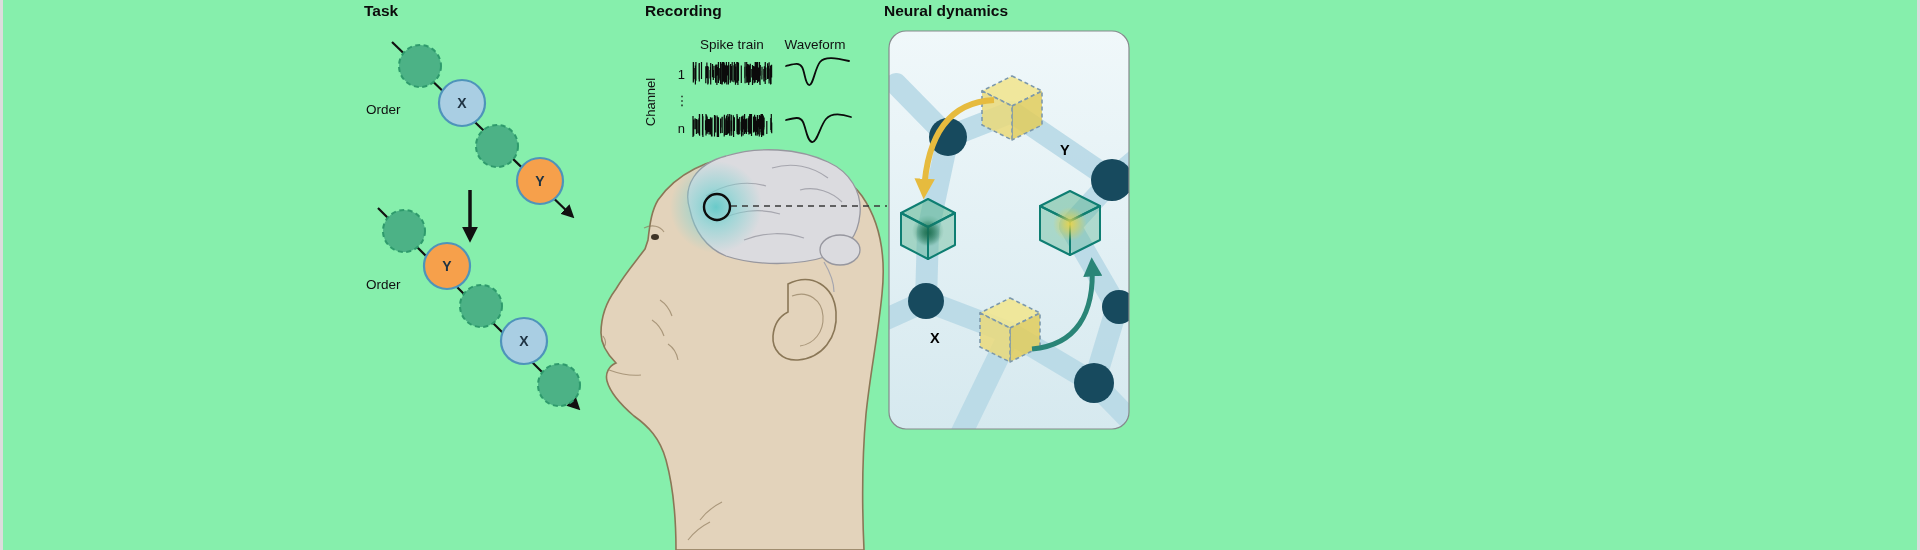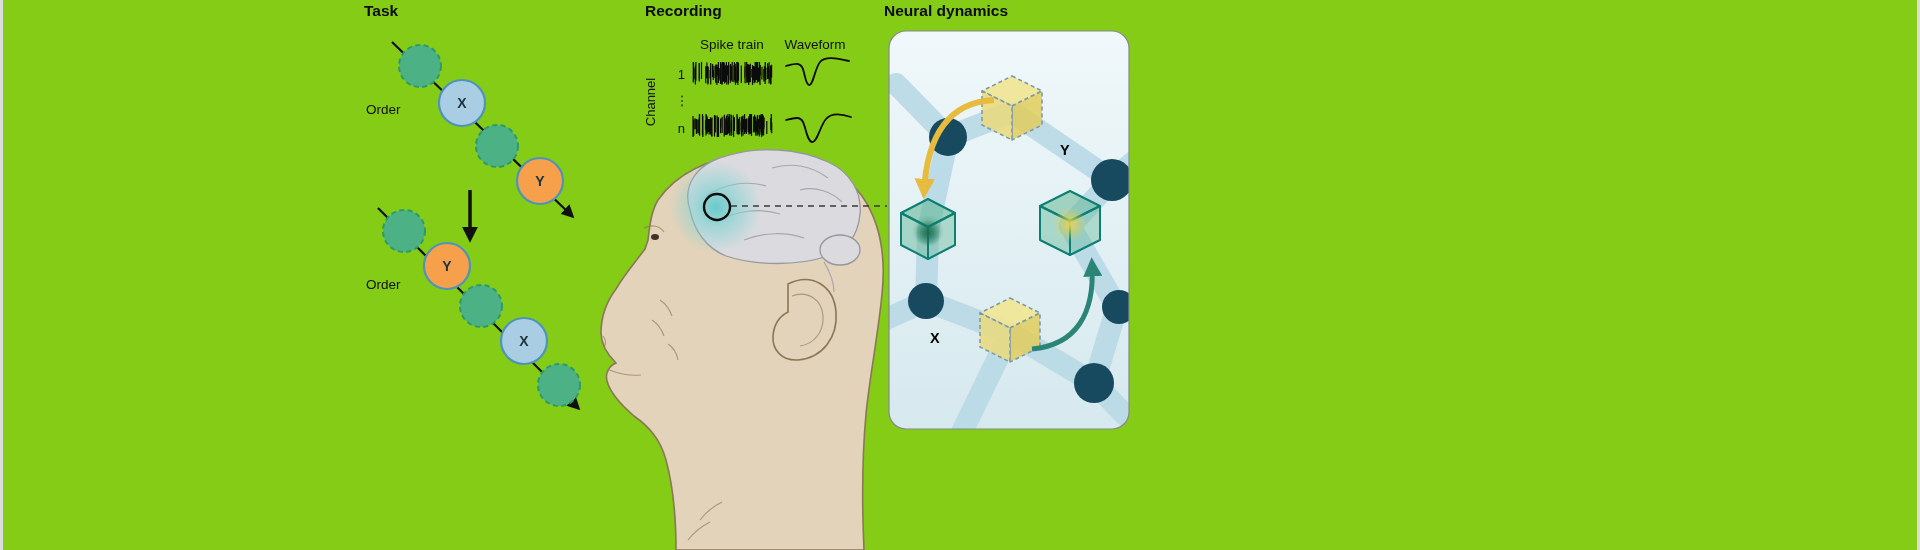--- a/index.html
+++ b/index.html
@@ -1,16 +1,16 @@
 <!DOCTYPE html>
 <html><head>
 <meta charset="utf-8">
 <style>
   html,body{margin:0;padding:0;background:#ffffff;}
-  .canvas{position:relative;width:1920px;height:550px;background:#84cc16;overflow:hidden;font-family:"Liberation Sans",sans-serif;text-align:right;}
+  .canvas{position:relative;width:1920px;height:550px;background:#86efac;overflow:hidden;font-family:"Liberation Sans",sans-serif;text-align:right;}
   svg{display:block;}
   .title{font:bold 15.5px "Liberation Sans",sans-serif;fill:#0c0c0c;}
   .lbl{font:13.5px "Liberation Sans",sans-serif;fill:#101010;}
   .tick{font:13px "Liberation Sans",sans-serif;fill:#101010;}
   .letter{font:bold 14px "Liberation Sans",sans-serif;fill:#1e3242;}
   .state{font:bold 14.5px "Liberation Sans",sans-serif;fill:#000;}
   .green-circle{stroke:#2E9A6C;stroke-width:2;stroke-dasharray:5 3.5;}
   .solid-circle{stroke:#4E94BA;stroke-width:2.2;}
   .taskline{stroke:#111;stroke-width:2.2;fill:none;}
   .wave{stroke:#0b0b0b;stroke-width:1.8;fill:none;stroke-linecap:round;}

